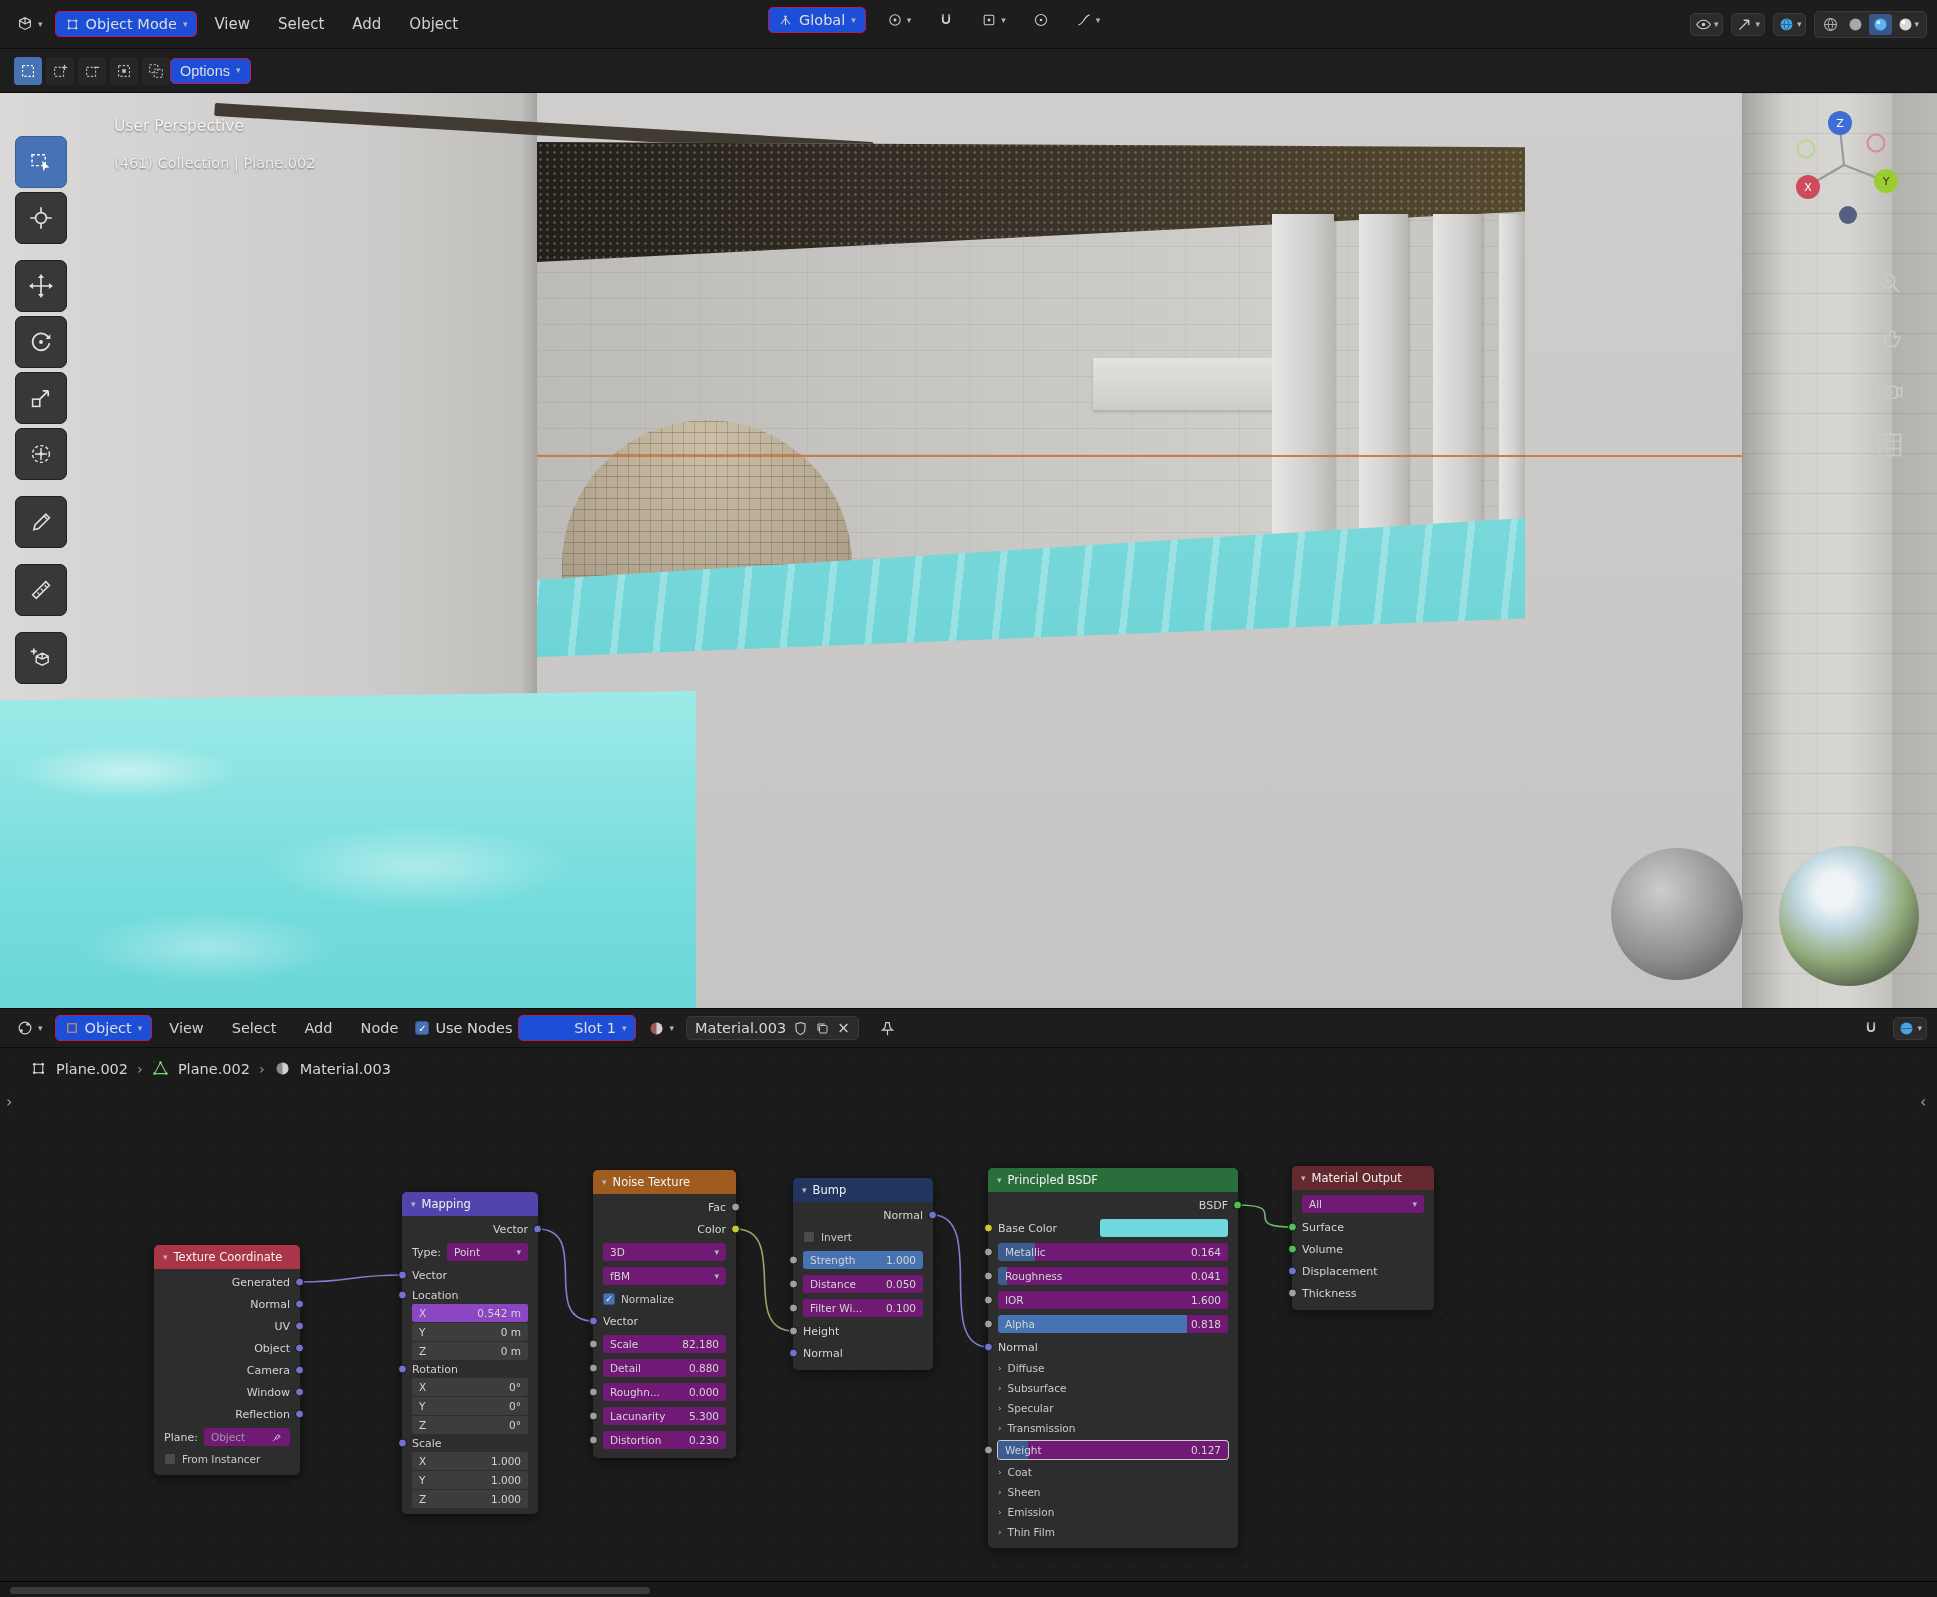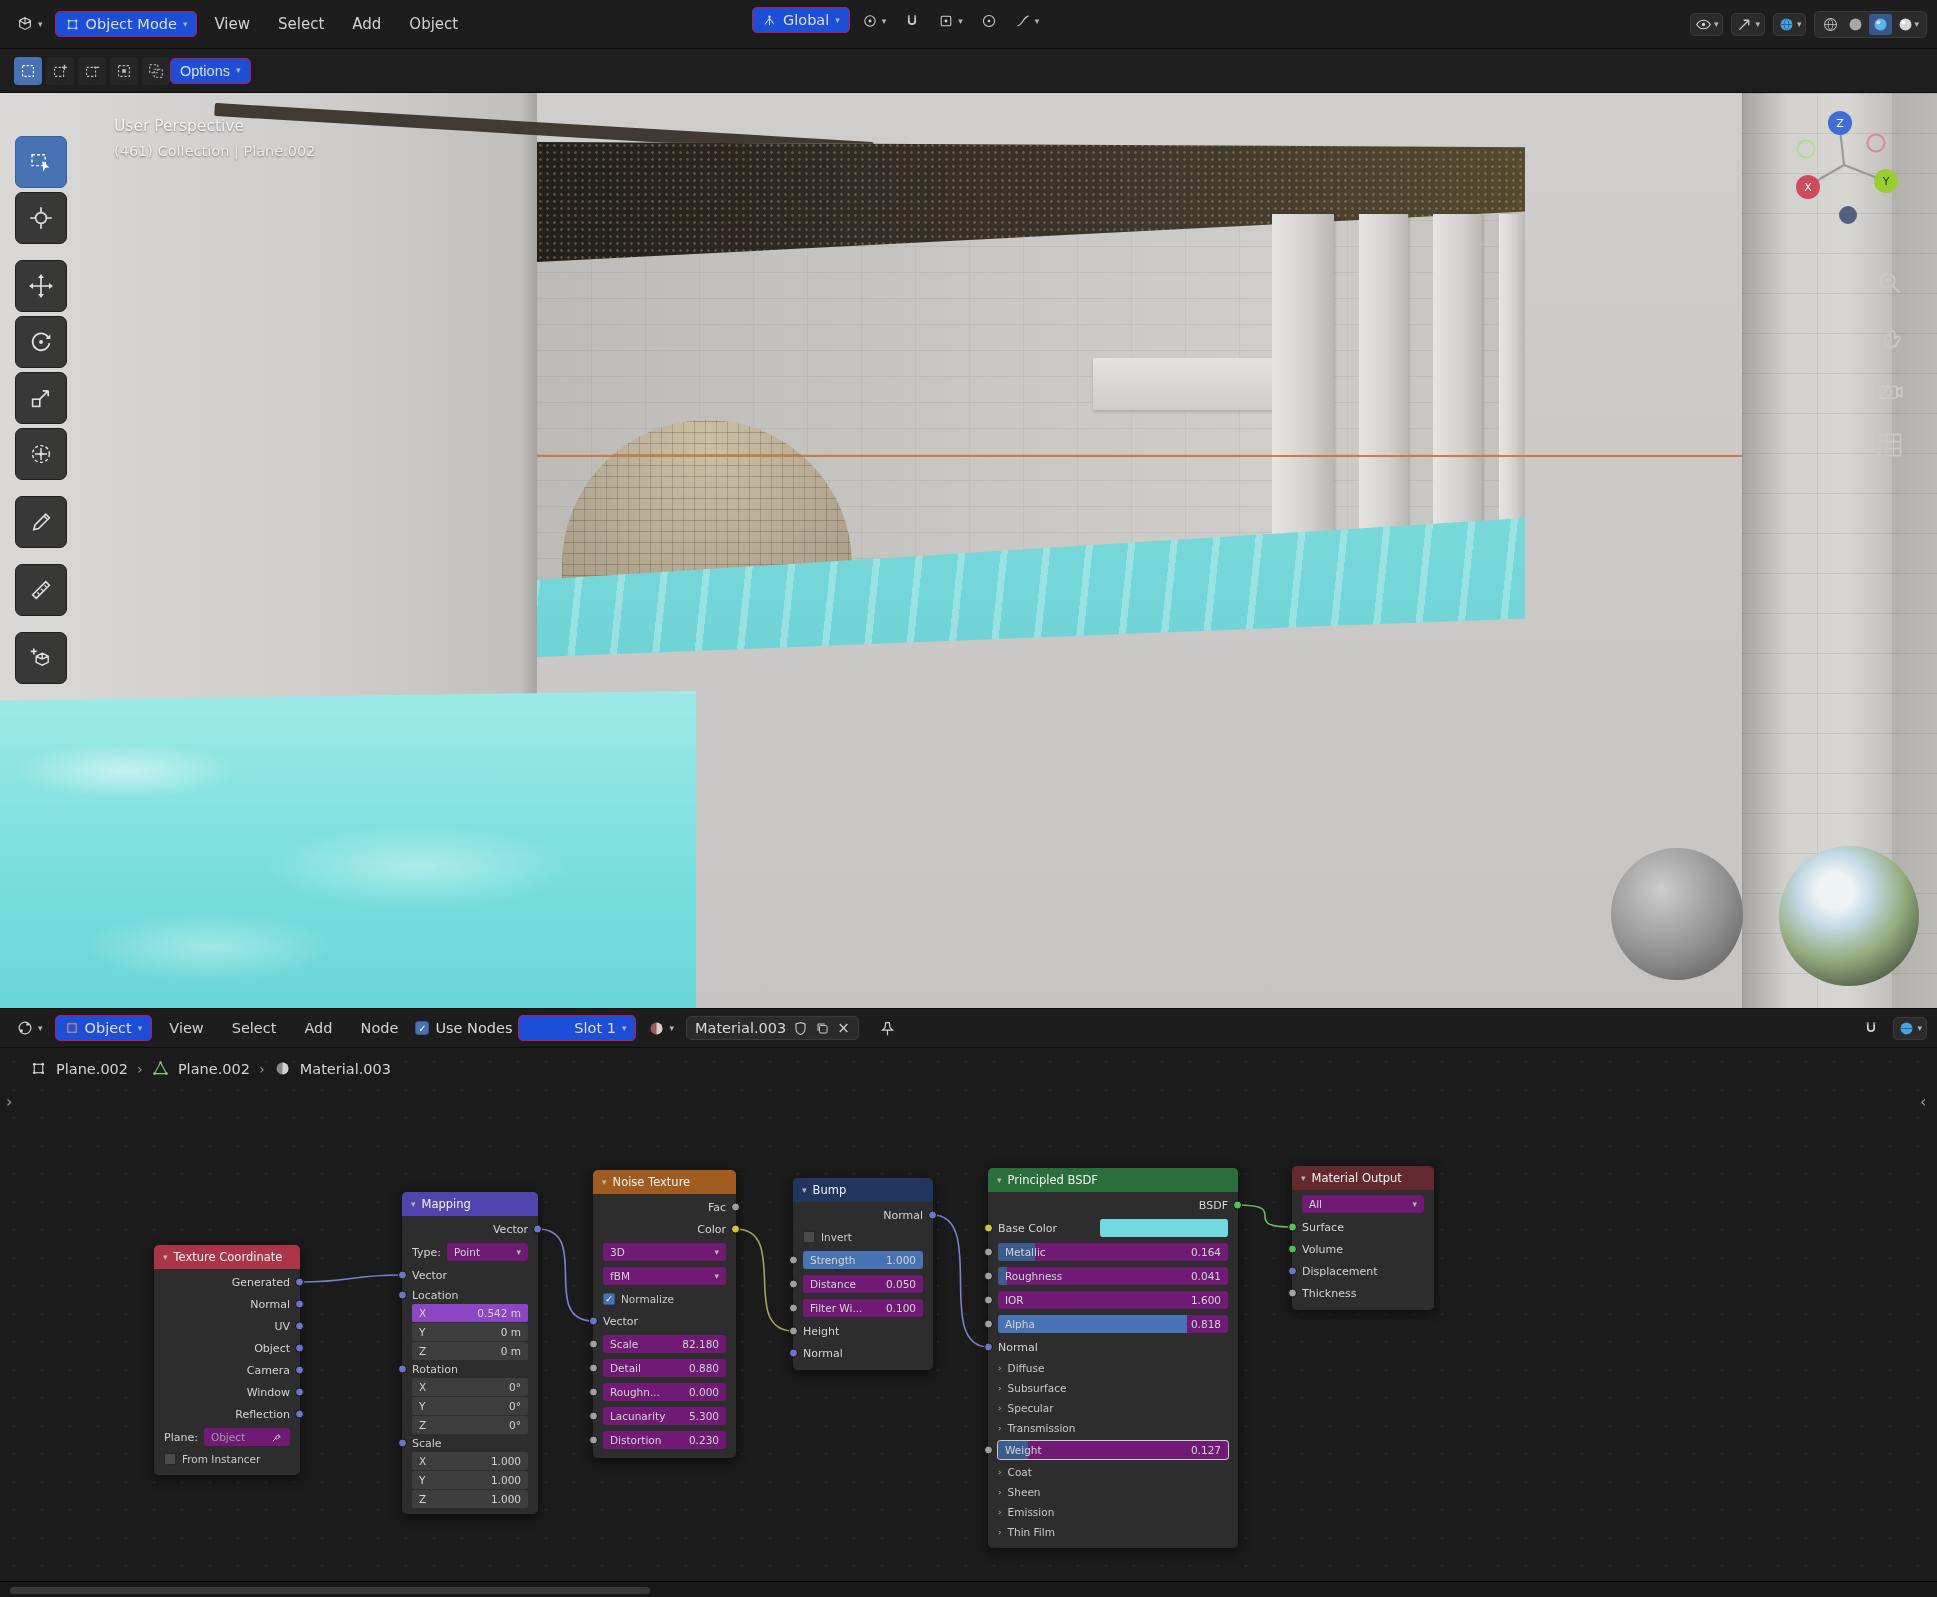--- a/index.html
+++ b/index.html
@@ -6,21 +6,21 @@
 body{background:#111;font-family:"DejaVu Sans","Liberation Sans",sans-serif;color:#d8d8d8}
 #root{position:relative;width:1937px;height:1597px;overflow:hidden;background:#1c1c1c}
 .chev{font-size:9px;color:#b5b5b5;line-height:1}
 svg{display:block}
 
 
 .vp-header{position:absolute;left:0;top:0;width:100%;height:49px;background:#1d1d1d;border-bottom:1px solid #0d0d0d;display:flex;align-items:center;padding:0 10px;gap:6px;font-size:15px;z-index:40}
 .hbtn{display:flex;align-items:center;gap:4px;padding:4px 6px;border-radius:4px;background:transparent}
 .pill{display:flex;align-items:center;gap:6px;background:#1d4ed8;border:1px solid #be185d;border-radius:5px;padding:4px 9px;font-size:14.5px;color:#dedede}
 .menu-item{padding:4px 11px;border-radius:4px;color:#d2d2d2}
-.center-cluster{position:absolute;left:752px;top:7px;display:flex;align-items:flex-end;gap:6px}
+.center-cluster{position:absolute;left:768px;top:7px;display:flex;align-items:center;gap:15px}
 .right-cluster{margin-left:auto;display:flex;align-items:center;gap:8px}
 .icn-group{display:flex;align-items:center;background:#2b2b2b;border:1px solid #3a3a3a;border-radius:5px;padding:2px 4px;gap:2px}
 .icn-slot{display:flex;align-items:center;justify-content:center;padding:2px 3px;border-radius:3px}
 .icn-slot.active{background:#38588c}
 
 
 .tool-bar{position:absolute;left:0;top:49px;width:100%;height:44px;background:#1e1e1e;border-bottom:1px solid #0c0c0c;display:flex;align-items:center;justify-content:flex-start;padding:0 14px;z-index:39}
 .select-modes{display:flex;gap:4px}
 .smode{width:28px;height:28px;border-radius:4px;display:flex;align-items:center;justify-content:center;background:#262626}
 .smode.active{background:#4772b3}
@@ -57,21 +57,21 @@
   radial-gradient(ellipse 180px 50px at 30% 80%,rgba(255,255,255,.35),transparent 70%),
   linear-gradient(180deg,#9deae7,#77dddd 60%,#6bd6d8)}
 .sc-colr{left:1742px;top:0;width:150px;height:915px;z-index:8;
  background:
   repeating-linear-gradient(180deg,rgba(0,0,0,.08) 0 1px,transparent 1px 40px),
   repeating-linear-gradient(90deg,rgba(0,0,0,.06) 0 1px,transparent 1px 75px),
   linear-gradient(90deg,#a5a3a0,#d3d1ce 30%,#d8d6d3 70%,#c2c0bd)}
 .sc-colside{left:1892px;top:0;width:45px;height:915px;z-index:8;background:repeating-linear-gradient(180deg,rgba(0,0,0,.08) 0 1px,transparent 1px 40px),linear-gradient(90deg,#b3b1ae,#bcbab7)}
 .vp-text{left:114px;top:24px;z-index:20;color:#f4f4f4;text-shadow:0 1px 2px rgba(0,0,0,.45)}
 .vp-text .l1{font-size:15.5px}
-.vp-text .l2{font-size:14.5px;margin-top:8px;color:#ededed}
+.vp-text .l2{font-size:14.5px;margin-top:20px;color:#ededed}
 .vp-toolbar{left:15px;top:43px;z-index:21;display:flex;flex-direction:column;gap:4px}
 .tbtn{width:52px;height:52px;border-radius:7px;background:#2c2c2cEE;border:1px solid #202020;display:flex;align-items:center;justify-content:center}
 .tbtn.active{background:#4772b3;border-color:#34619f}
 .tgap{height:8px}
 .vp-nav{left:1876px;z-index:21}
 .gizmo{left:1786px;top:10px;z-index:21}
 .sphere{border-radius:50%;z-index:20}
 .sphere-gray{left:1611px;top:755px;width:132px;height:132px;background:radial-gradient(circle at 38% 32%,#cdcdcd,#909090 55%,#5c5c5c 92%)}
 .sphere-hdri{left:1779px;top:753px;width:140px;height:140px;background:radial-gradient(circle at 40% 32%,#eef4f6 0 14%,#c2d8e2 30%,#93ab7c 55%,#53604a 80%,#2f3530 100%)}
 

